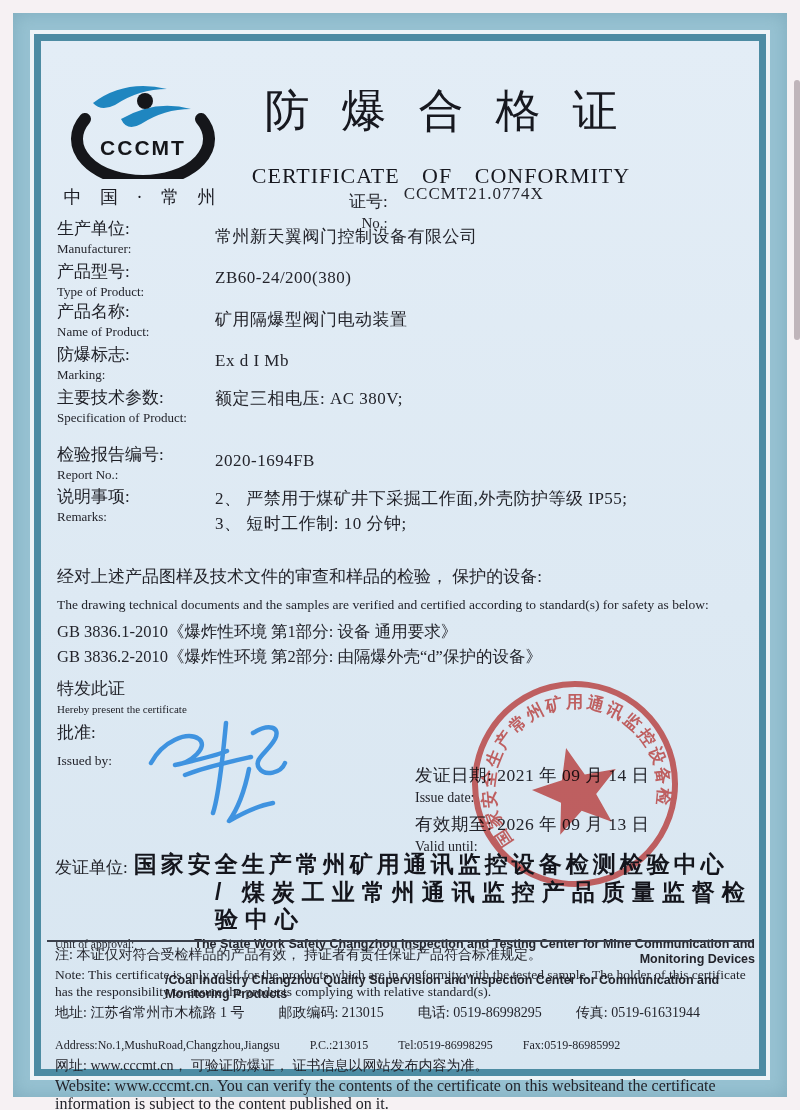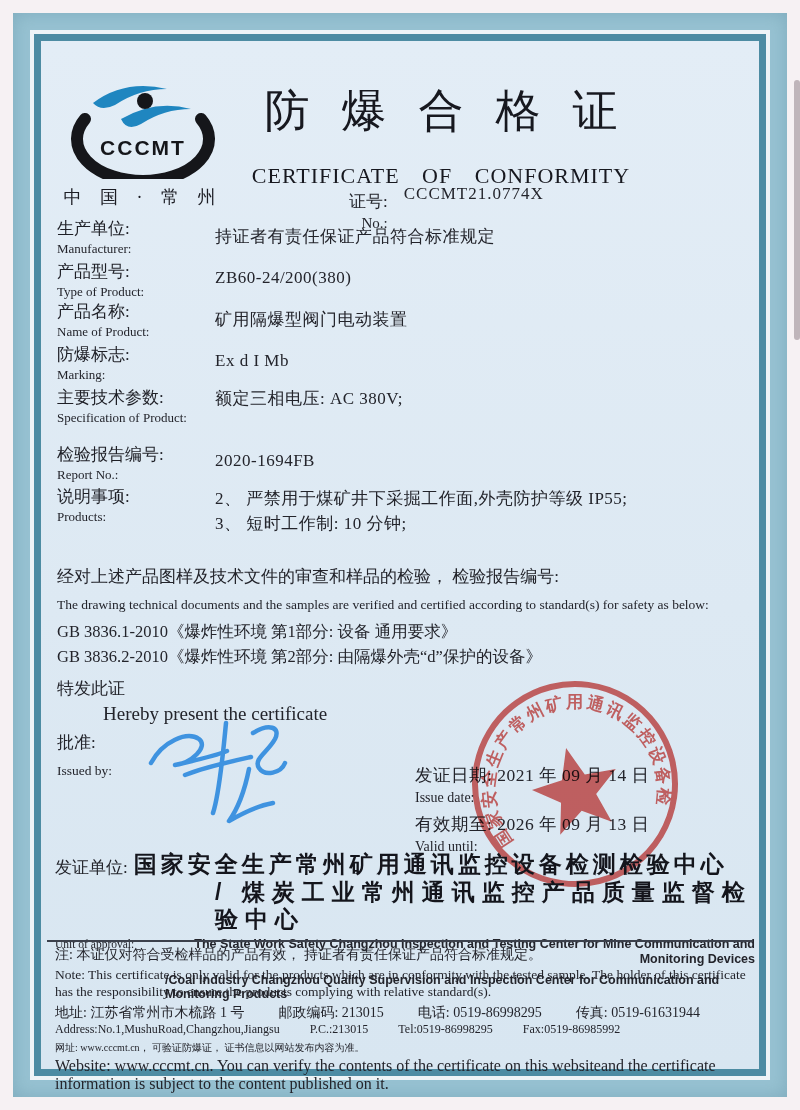--- a/index.html
+++ b/index.html
@@ -39,21 +39,21 @@
   .remarks-items div{line-height:25px;}
   
   .standards-block{left:16px;top:524px;right:10px;}
   .std-cn{font-size:17px;}
   .std-en{font-size:13.5px;margin-top:9px;}
   .std-list div{font-size:16.5px;line-height:25px;margin-top:6px;}
   .std-list div + div{margin-top:0;}
   
   .present-block{left:16px;top:636px;}
   .present-cn{font-size:17px;}
-  .present-en{font-size:19px;margin-top:3px;margin-left:46px;}
+  .present-en{font-size:11px;margin-top:3px;}
   .approve-cn{font-size:17px;margin-top:6px;}
   .approve-en{font-size:13.5px;margin-top:9px;}
   .signature{left:88px;top:664px;width:200px;height:140px;}
   .dates-block{left:374px;top:722px;}
   .date-cn{font-size:17.5px;letter-spacing:.5px;}
   .date-en{font-size:14px;margin-top:3px;}
   .mt6{margin-top:6px;}
   .stamp{left:425px;top:634px;width:218px;height:218px;transform:rotate(-14deg);opacity:.88;mix-blend-mode:multiply;}
   
   .unit-block{left:14px;top:810px;right:4px;font-family:"Liberation Sans","DejaVu Sans",sans-serif;}
@@ -66,23 +66,23 @@
   .unit-en{font-size:12.5px;font-weight:bold;margin-left:4px;line-height:15px;padding-top:1px;text-align:right;}
   .unit-en2{font-size:12.5px;font-weight:bold;margin-left:110px;margin-top:6px;}
   .divider{left:6px;right:6px;top:899px;border-top:2.5px solid #3c414c;}
   
   .footer-block{left:14px;top:905px;right:10px;}
   .note-cn{font-size:14px;}
   .note-en{font-size:13.5px;line-height:16.5px;margin-top:3px;}
   .addr-row{display:flex;margin-top:4px;font-size:14px;}
   .addr-row span{white-space:nowrap;}
   .addr-cn span + span{margin-left:34px;}
-  .addr-en{font-size:12px;margin-top:0;}
+  .addr-en{font-size:12px;margin-top:16px;}
   .addr-en span + span{margin-left:30px;}
-  .web-cn{font-size:10px;margin-top:4px;}
+  .web-cn{font-size:14px;margin-top:4px;}
   .web-en{font-size:16px;margin-top:2px;}
   .scan-edge{position:absolute;right:0;top:80px;width:6px;height:260px;background:rgba(90,70,80,.35);border-radius:3px;}
 </style>
 </head>
 <body>
 
 <div class="band"></div>
 <div class="gap"></div>
 
 <div class="paper">
@@ -110,21 +110,21 @@
     </div>
     <div class="certno-value">CCCMT21.0774X</div>
   </div>
 
   <div class="abs fields-block">
     <div class="frow h43">
       <div class="lbl">
           <div class="cn">生产单位:</div>
           <div class="en">Manufacturer:</div>
         </div>
-      <div class="val">持证者有责任保证产品符合标准规定</div>
+      <div class="val">常州新天翼阀门控制设备有限公司</div>
     </div>
     <div class="frow h40">
       <div class="lbl">
           <div class="cn">产品型号:</div>
           <div class="en">Type of Product:</div>
         </div>
       <div class="val">ZB60-24/200(380)</div>
     </div>
     <div class="frow h43">
       <div class="lbl">
@@ -150,31 +150,31 @@
     <div class="frow h42">
       <div class="lbl">
           <div class="cn">检验报告编号:</div>
           <div class="en">Report No.:</div>
         </div>
       <div class="val">2020-1694FB</div>
     </div>
     <div class="frow">
       <div class="lbl">
           <div class="cn">说明事项:</div>
-          <div class="en">Products:</div>
+          <div class="en">Remarks:</div>
         </div>
       <div class="val val-top remarks-items">
         <div>2、 严禁用于煤矿井下采掘工作面,外壳防护等级 IP55;</div>
         <div>3、 短时工作制: 10 分钟;</div>
       </div>
     </div>
   </div>
 
   <div class="abs standards-block">
-    <div class="std-cn">经对上述产品图样及技术文件的审查和样品的检验， 检验报告编号:</div>
+    <div class="std-cn">经对上述产品图样及技术文件的审查和样品的检验， 保护的设备:</div>
     <div class="std-en">The drawing technical documents and the samples are verified and certified according to standard(s) for safety as below:</div>
     <div class="std-list">
       <div>GB 3836.1-2010《爆炸性环境 第1部分: 设备 通用要求》</div>
       <div>GB 3836.2-2010《爆炸性环境 第2部分: 由隔爆外壳“d”保护的设备》</div>
     </div>
   </div>
 
   <div class="abs present-block">
     <div class="present-cn">特发此证</div>
     <div class="present-en">Hereby present the certificate</div>

